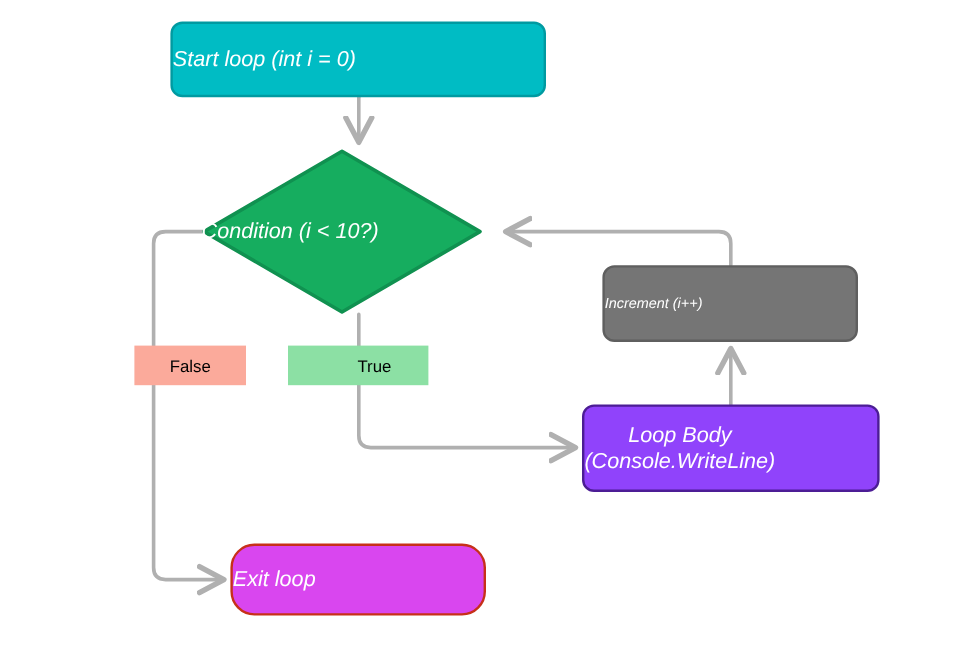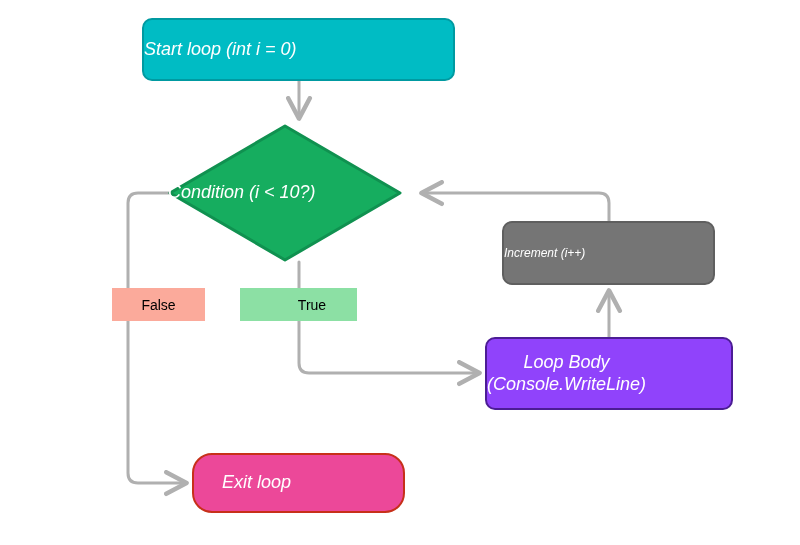--- a/index.html
+++ b/index.html
@@ -88,26 +88,25 @@
     border: 2px solid #4c1d95;
     border-radius: 10px;
     color: #ffffff;
     font-size: 18px;
   }
 
   
   #node-exit {
     left: 192px; top: 453px;
     width: 213px; height: 60px;
-    background: #ec4899;
+    background: #d946ef;
     border: 2px solid #c7301a;
     border-radius: 20px;
     color: #ffffff;
     font-size: 18px;
-    padding-left: 28px;
   }
 
   
   .edge-label {
     position: absolute;
     display: flex;
     align-items: center;
     justify-content: center;
     box-sizing: border-box;
     font-size: 14px;

